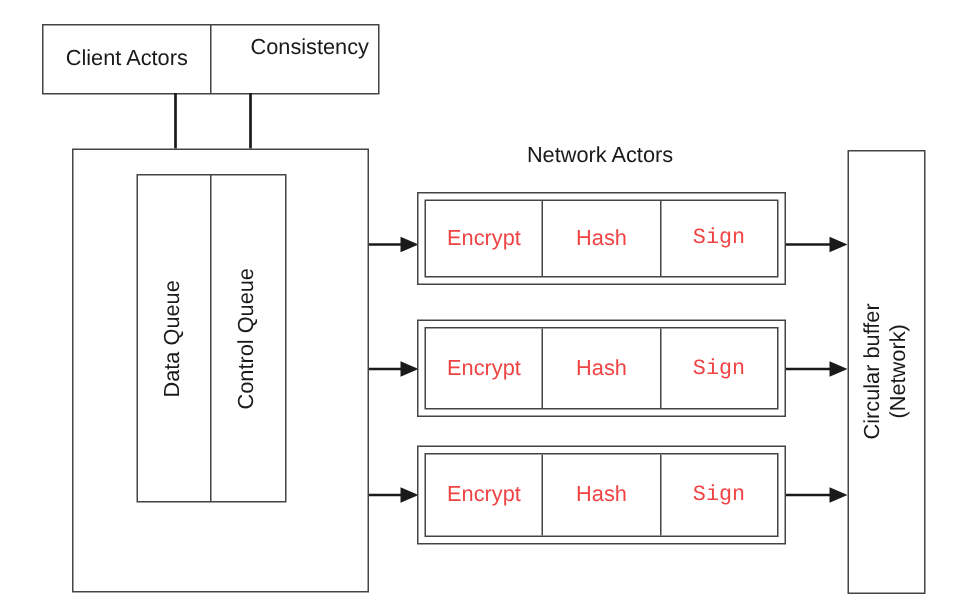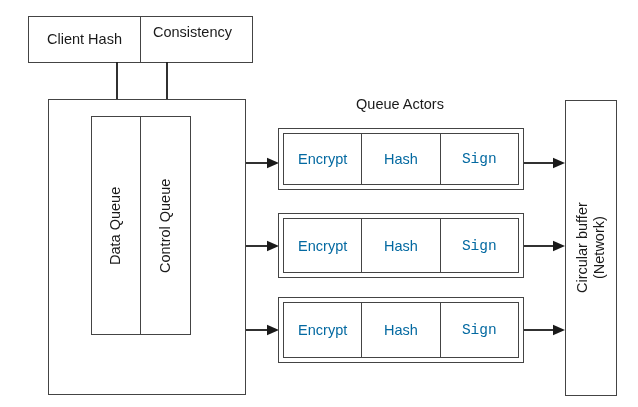--- a/index.html
+++ b/index.html
@@ -74,21 +74,21 @@
     bottom: 4px;
     display: flex;
   }
   .actor-cell {
     flex: 1 1 0;
     box-sizing: border-box;
     display: flex;
     align-items: center;
     justify-content: center;
     font-size: 14.5px;
-    color: #0369a1;
+    color: #ef4444;
     border-right: 1.6px solid #444444;
   }
   .actor-cell:last-child { border-right: none; font-family: Liberation Mono, monospace; }
 
   #actor-row-0 { top: 128px; height: 62px; }
   #actor-row-1 { top: 213px; height: 65px; }
   #actor-row-2 { top: 297px; height: 66px; }
 
   
   #circular-buffer-box { left: 565px; top: 100px; width: 52px; height: 296px; }
@@ -102,45 +102,45 @@
     overflow: visible;
     pointer-events: none;
   }
 </style>
 </head>
 <body>
 
 <div id="canvas">
 
   <div class="box" id="client-input-box"></div>
-  <div class="lbl" style="left:28px; top:16px; width:113px; height:47px;">Client Hash</div>
+  <div class="lbl" style="left:28px; top:16px; width:113px; height:47px;">Client Actors</div>
 
   <div class="box" id="consistency-box"></div>
-  <div class="lbl" style="left:136px; top:16px; width:113px; height:34px;">Consistency</div>
+  <div class="lbl" style="left:150px; top:16px; width:113px; height:34px;">Consistency</div>
 
   <svg class="arrow-svg" style="left:106px; top:62px; width:22px; height:58px;" viewBox="0 0 22 58">
     <line x1="11" y1="0" x2="11" y2="46" stroke="#1a1a1a" stroke-width="1.8"></line>
     <polygon points="11,55 5.8,43 16.2,43" fill="#1a1a1a"></polygon>
   </svg>
 
   <svg class="arrow-svg" style="left:156px; top:62px; width:22px; height:58px;" viewBox="0 0 22 58">
     <line x1="11" y1="0" x2="11" y2="46" stroke="#1a1a1a" stroke-width="1.8"></line>
     <polygon points="11,55 5.8,43 16.2,43" fill="#1a1a1a"></polygon>
   </svg>
 
   <div class="box" id="task-pool-box"></div>
 
   <div class="box" id="data-queue-box"></div>
   <div class="lbl vert" style="left:91px; top:116px; width:50px; height:219px;">Data Queue</div>
 
   <div class="box" id="control-queue-box"></div>
   <div class="lbl vert" style="left:140px; top:116px; width:51px; height:219px;">Control Queue</div>
 
 
-  <div class="lbl" id="crypto-actors-title">Queue Actors</div>
+  <div class="lbl" id="crypto-actors-title">Network Actors</div>
 
   <svg class="arrow-svg" style="left:246px; top:152px; width:34px; height:22px;" viewBox="0 0 34 22">
     <line x1="0" y1="11" x2="24" y2="11" stroke="#1a1a1a" stroke-width="1.8"></line>
     <polygon points="33,11 21,5.8 21,16.2" fill="#1a1a1a"></polygon>
   </svg>
   <svg class="arrow-svg" style="left:246px; top:235px; width:34px; height:22px;" viewBox="0 0 34 22">
     <line x1="0" y1="11" x2="24" y2="11" stroke="#1a1a1a" stroke-width="1.8"></line>
     <polygon points="33,11 21,5.8 21,16.2" fill="#1a1a1a"></polygon>
   </svg>
   <svg class="arrow-svg" style="left:246px; top:319px; width:34px; height:22px;" viewBox="0 0 34 22">

